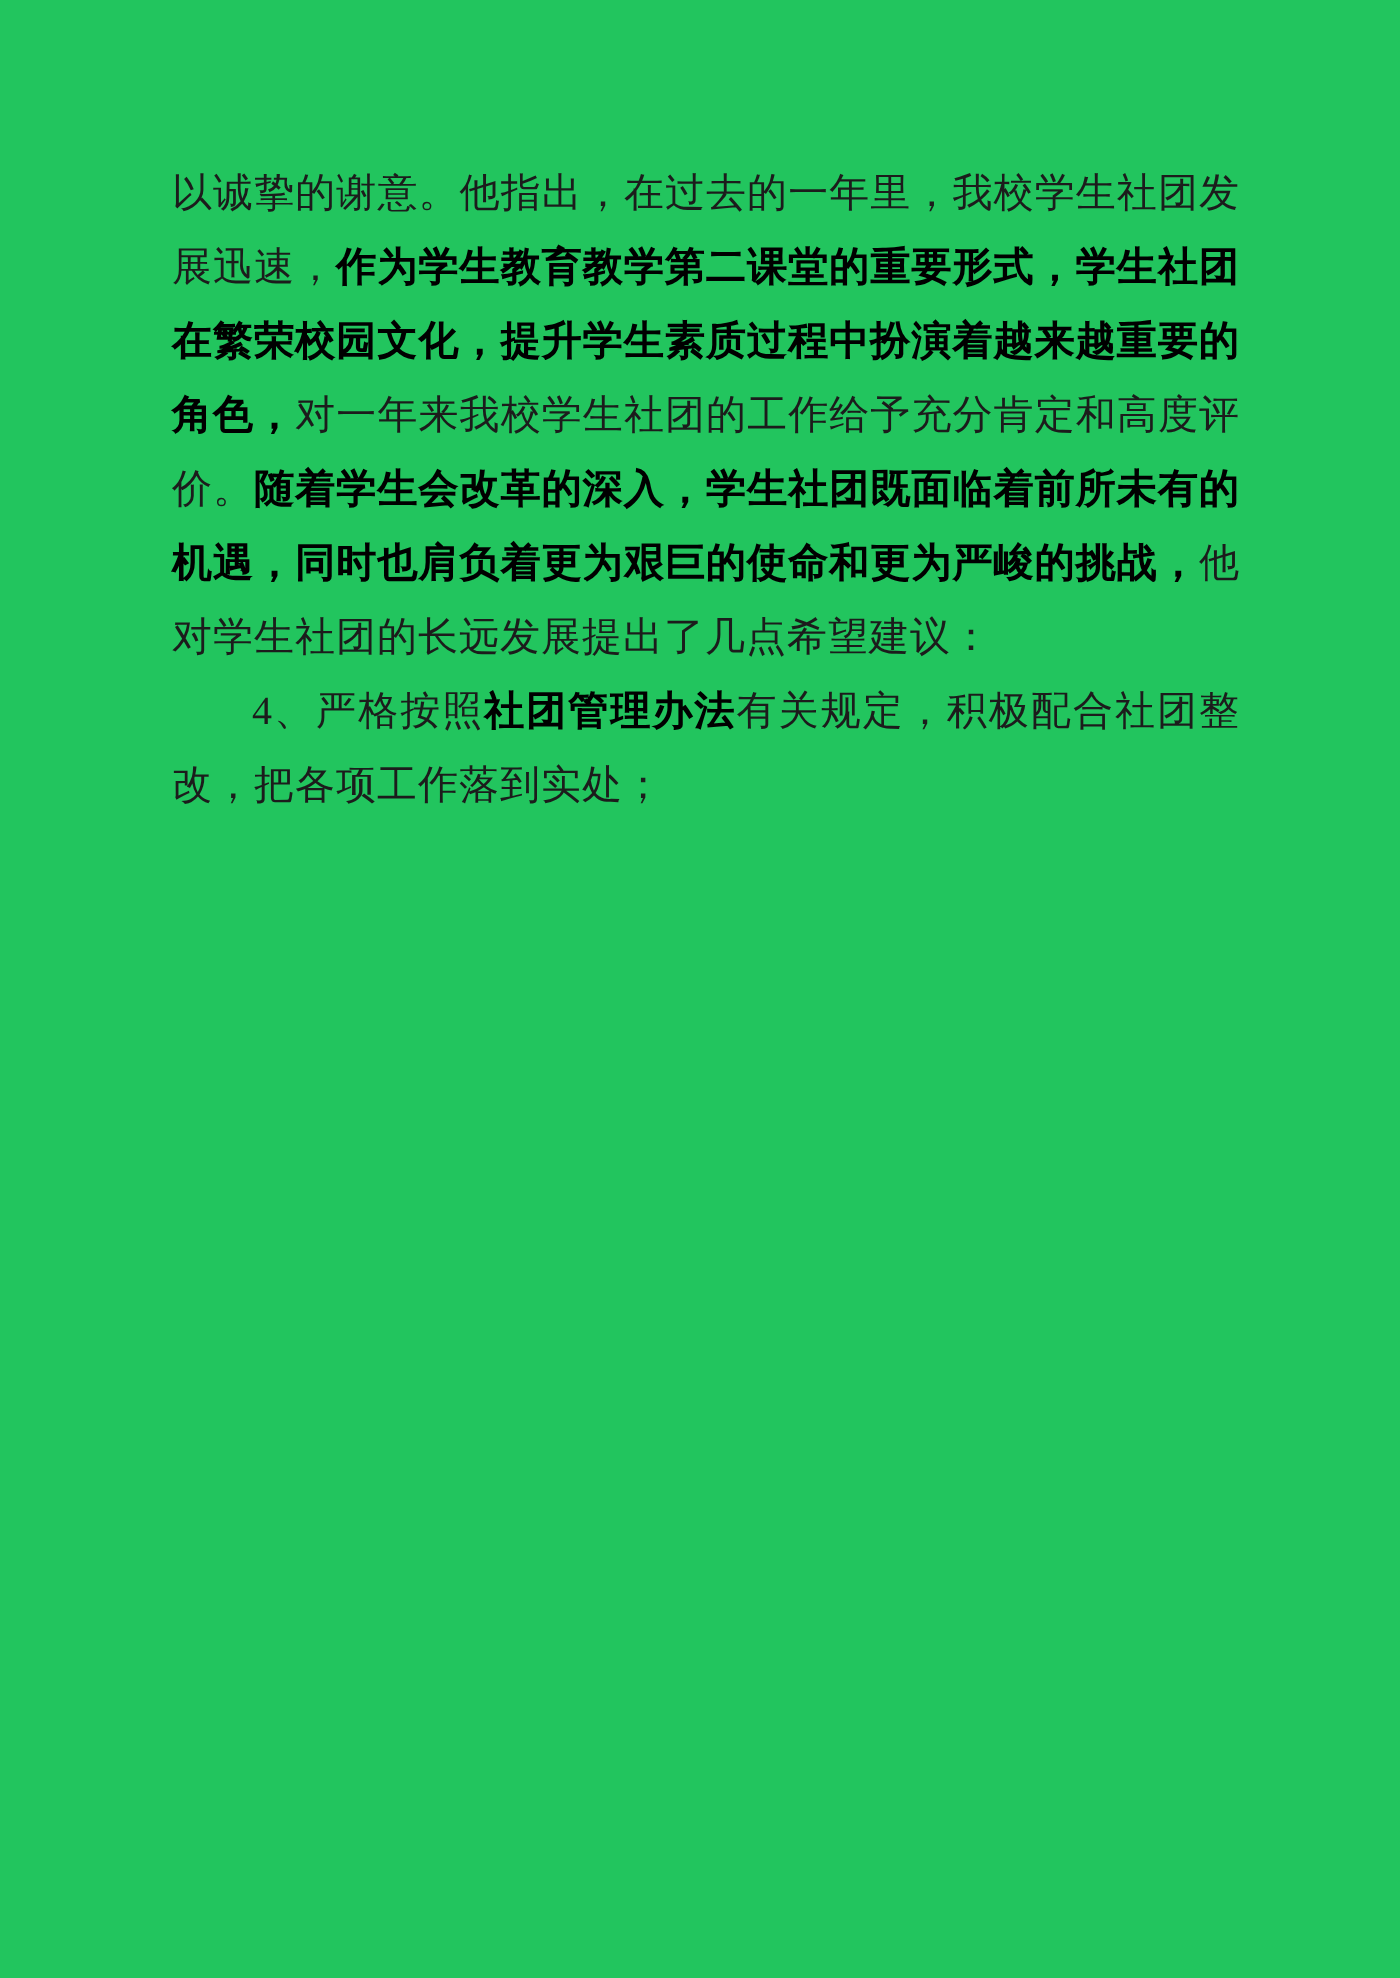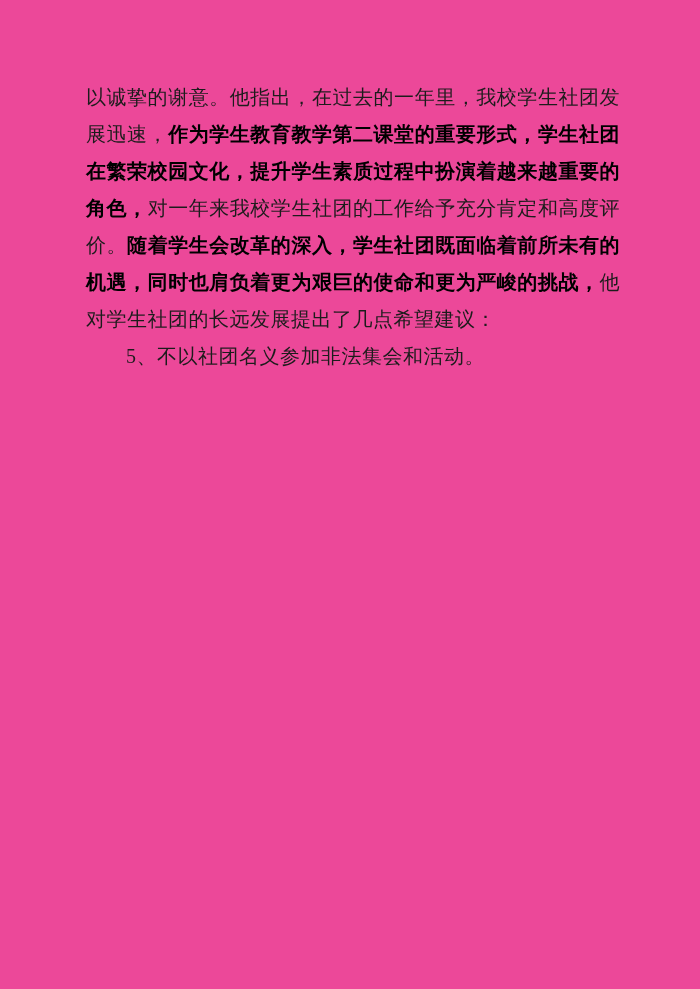--- a/index.html
+++ b/index.html
@@ -4,21 +4,21 @@
 <style>
   html, body {
     margin: 0;
     padding: 0;
     background: #ffffff;
   }
   .page {
     position: relative;
     width: 700px;
     height: 989px;
-    background: #ec4899;
+    background: #22c55e;
     box-sizing: border-box;
     padding: 79px 80px 0 86px;
     overflow: hidden;
   }
   .doc-body {
     font-family: "Liberation Serif", "DejaVu Serif", serif;
     font-size: 20px;
     line-height: 37px;
     letter-spacing: 0.5px;
     color: #1c1c1c;
@@ -36,15 +36,15 @@
     font-weight: bold;
     color: #000000;
   }
 </style>
 </head>
 <body>
 
 <div class="page">
   <div class="doc-body" id="doc-body">
       <p><span>以诚挚的谢意。他指出，在过去的一年里，我校学生社团发展迅速，</span><span class="run-bold">作为学生教育教学第二课堂的重要形式，学生社团在繁荣校园文化，提升学生素质过程中扮演着越来越重要的角色，</span><span>对一年来我校学生社团的工作给予充分肯定和高度评价。</span><span class="run-bold">随着学生会改革的深入，学生社团既面临着前所未有的机遇，同时也肩负着更为艰巨的使命和更为严峻的挑战，</span><span>他对学生社团的长远发展提出了几点希望建议：</span></p>
-      <p class="indent"><span>5、不以社团名义参加非法集会和活动。</span></p>
+      <p class="indent"><span>4、严格按照</span><span class="run-bold">社团管理办法</span><span>有关规定，积极配合社团整改，把各项工作落到实处；</span></p>
     </div>
 </div>
 
 </body></html>

